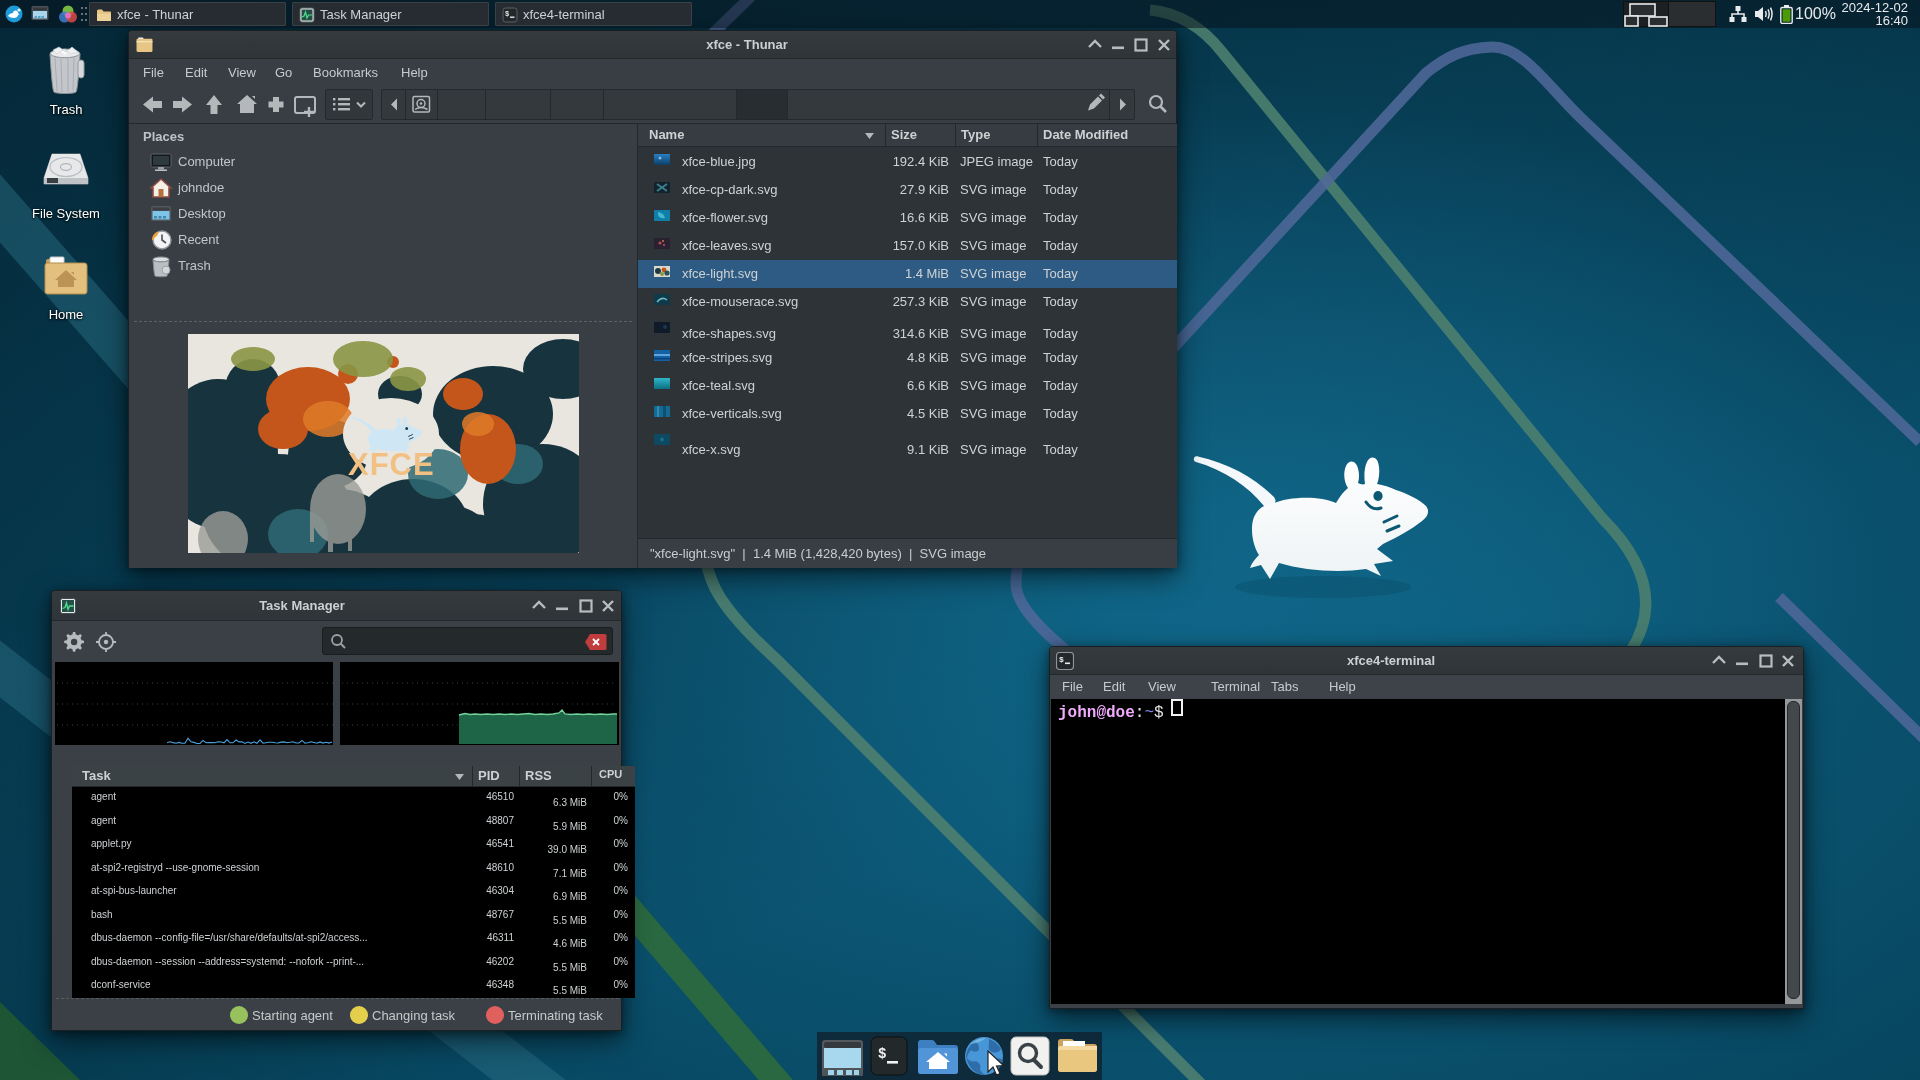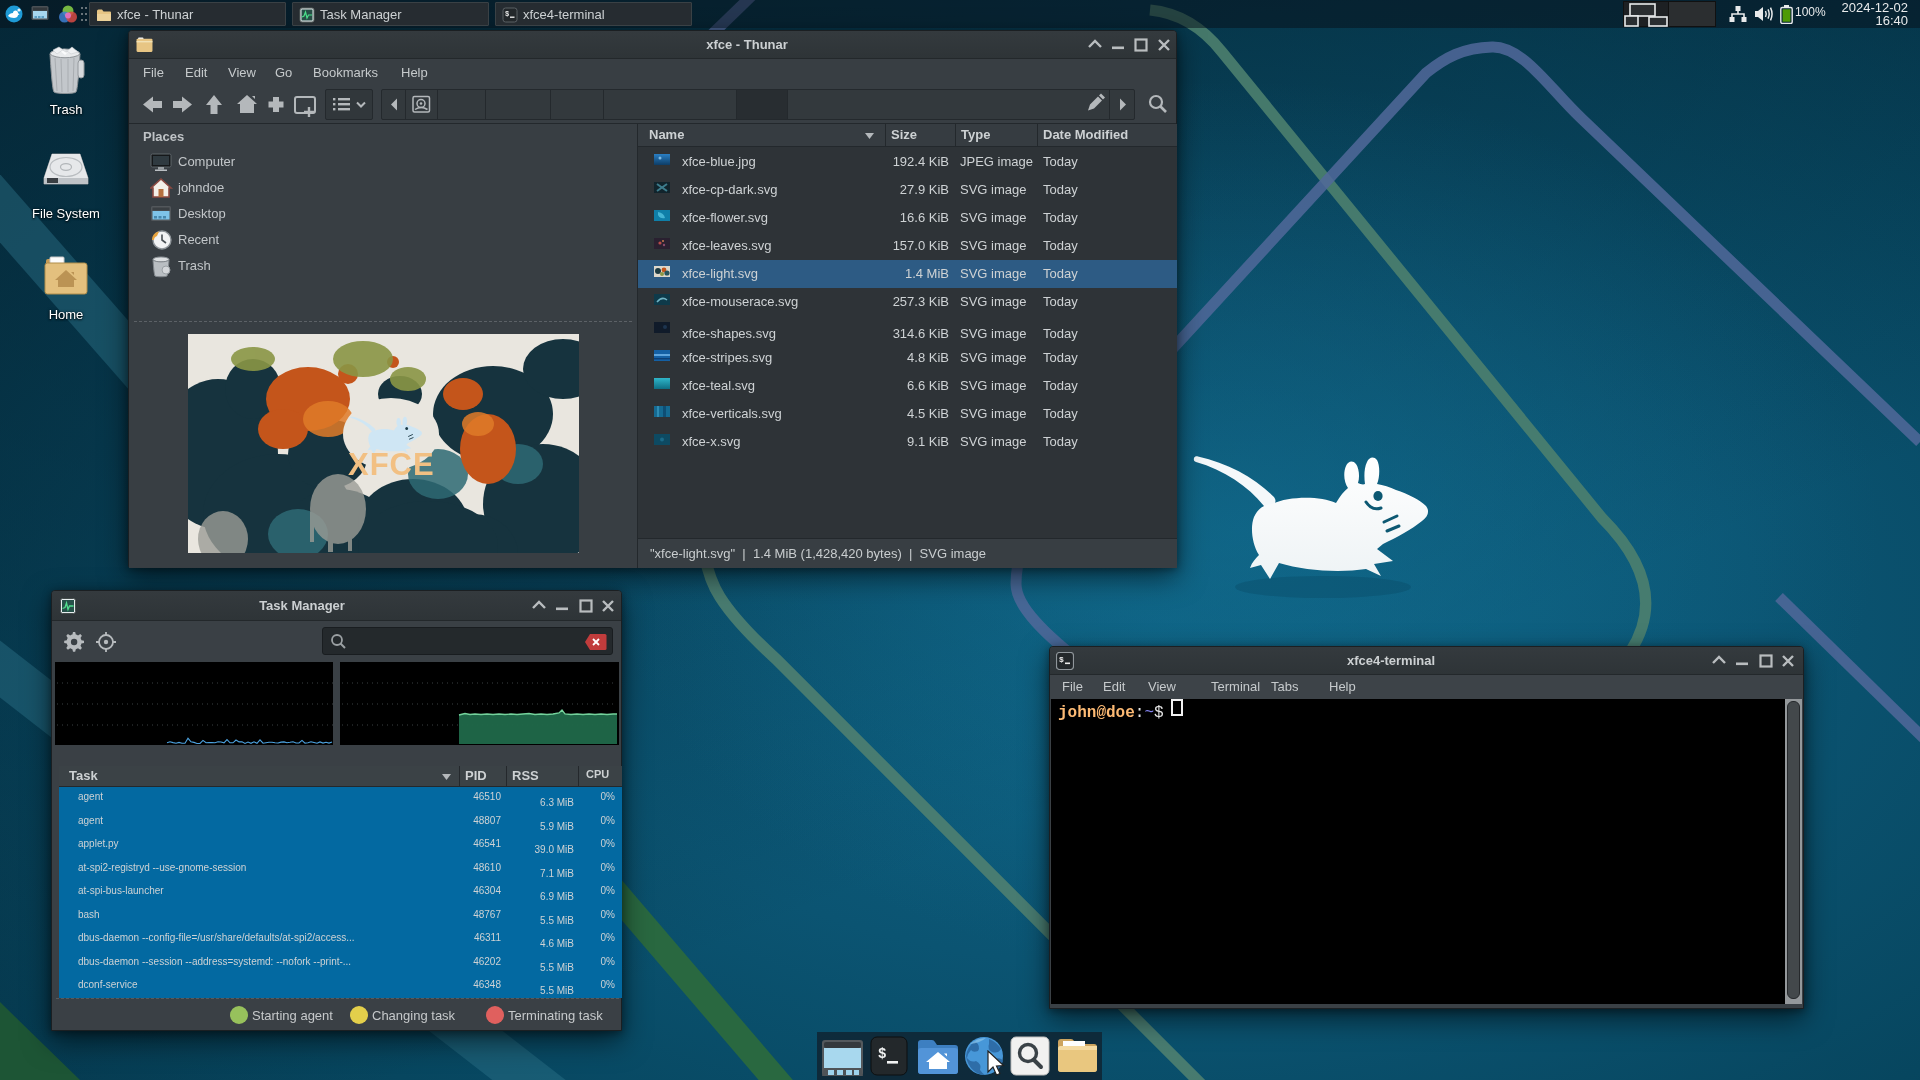--- a/index.html
+++ b/index.html
@@ -392,21 +392,21 @@
             <span class="fs">6.6 KiB</span>
             <span class="ft">SVG image</span>
             <span class="fd">Today</span>
           </div>
       <div class="frow" style="top:252px;">
             <span class="fn">xfce-verticals.svg</span>
             <span class="fs">4.5 KiB</span>
             <span class="ft">SVG image</span>
             <span class="fd">Today</span>
           </div>
-      <div class="frow" style="top:280px;">
+      <div class="frow" style="top:288px;">
             <span class="fn">xfce-x.svg</span>
             <span class="fs">9.1 KiB</span>
             <span class="ft">SVG image</span>
             <span class="fd">Today</span>
           </div>
     </div>
 
     <svg class="abs" width="16" height="324" viewBox="0 0 16 324" style="left:16px;top:30px;">
       <defs>
         <linearGradient id="th-blue" x1="0" y1="0" x2="0" y2="1">
@@ -522,21 +522,21 @@
       <line x1="287" y1="21" x2="562" y2="21"></line>
           <line x1="287" y1="42" x2="562" y2="42"></line>
           <line x1="287" y1="63" x2="562" y2="63"></line>
     </g>
     <polyline fill="none" stroke="#4da3e0" stroke-width="1.1" points="112,80.7 115,79.8 118,80.6 121,81.2 124,80.4 127,81.3 130,81.3 133,76.3 136,79.8 139,80.4 142,81.5 145,81.4 148,78.4 151,80.7 154,80.6 157,80.6 160,80.7 163,79.7 166,80.0 169,80.9 172,77.6 175,80.8 178,80.8 181,78.0 184,79.9 187,79.7 190,81.4 193,80.1 196,81.3 199,79.8 202,81.3 205,77.8 208,81.2 211,80.7 214,80.2 217,80.3 220,80.7 223,81.0 226,80.1 229,79.9 232,80.8 235,80.3 238,79.7 241,81.0 244,80.9 247,78.4 250,81.1 253,80.8 256,79.8 259,80.5 262,81.2 265,79.9 268,81.1 271,80.2 274,81.1 277,79.9"></polyline>
     <path d="M 404,53 L 410,51.5 415,52.5 420,52 426,52.5 432,52 438,52.5 444,52 450,52.5 456,52 462,52.5 468,52 474,51.5 480,52.5 486,52 492,52.5 498,52 504,51 507,48 510,52 516,52.5 522,52 528,52.5 534,52 540,52.5 546,52 552,52.5 558,52 562,52 L 562,82 L 404,82 Z" fill="#20694a" opacity="0.95"></path>
     <path d="M 404,53 L 410,51.5 415,52.5 420,52 426,52.5 432,52 438,52.5 444,52 450,52.5 456,52 462,52.5 468,52 474,51.5 480,52.5 486,52 492,52.5 498,52 504,51 507,48 510,52 516,52.5 522,52 528,52.5 534,52 540,52.5 546,52 552,52.5 558,52 562,52" fill="none" stroke="#74d39c" stroke-width="1.3"></path>
   </svg>
 
 
-  <div class="abs" style="left:7px;top:175px;width:563px;height:232px;background:#0369a1;">
+  <div class="abs" style="left:20px;top:175px;width:563px;height:232px;background:#000000;">
     <div class="abs" style="left:0;top:0;width:563px;height:21px;background:#3b4246;border-bottom:1px solid #24282c;">
       <span class="abs" style="left:10px;top:2px;font-size:13px;font-weight:bold;color:#cdd1d3;">Task</span>
       <svg class="abs" width="10" height="21" viewBox="0 0 10 21" style="left:383px;top:0;">
             <path d="M 0,8 L 9,8 L 4.5,14 Z" fill="#b4b8bb"></path>
           </svg>
       <span class="abs" style="left:406px;top:2px;font-size:13px;font-weight:bold;color:#cdd1d3;">PID</span>
       <span class="abs" style="left:453px;top:2px;font-size:13px;font-weight:bold;color:#cdd1d3;">RSS</span>
       <span class="abs" style="left:527px;top:2px;font-size:11px;font-weight:bold;color:#cdd1d3;">CPU</span>
       <div class="abs" style="left:400px;top:0;height:21px;border-left:1px solid #24282c;"></div>
       <div class="abs" style="left:447px;top:0;height:21px;border-left:1px solid #24282c;"></div>
@@ -626,21 +626,21 @@
   </div>
   <div class="abs menu" style="left:0;top:28px;width:100%;height:24px;background:#3d4348;">
     <span class="abs" style="left:12px;top:4px;">File</span>
     <span class="abs" style="left:53px;top:4px;">Edit</span>
     <span class="abs" style="left:98px;top:4px;">View</span>
     <span class="abs" style="left:148px;top:4px;margin-left:13px;">Terminal</span>
     <span class="abs" style="left:221px;top:4px;">Tabs</span>
     <span class="abs" style="left:279px;top:4px;">Help</span>
   </div>
   <div class="abs" style="left:1px;top:52px;width:734px;height:305px;background:#000;"></div>
-  <div class="abs" style="left:8px;top:56px;font-family:'Liberation Mono',monospace;font-size:16px;line-height:21px;white-space:pre;"><span style="color:#fdba74;font-weight:bold;">john@doe</span><span style="color:#e6e6e6;">:</span><span style="color:#8585f2;">~</span><span style="color:#e6e6e6;">$</span></div>
+  <div class="abs" style="left:8px;top:56px;font-family:'Liberation Mono',monospace;font-size:16px;line-height:21px;white-space:pre;"><span style="color:#f0abfc;font-weight:bold;">john@doe</span><span style="color:#e6e6e6;">:</span><span style="color:#8585f2;">~</span><span style="color:#e6e6e6;">$</span></div>
   <div class="abs" style="left:121px;top:52px;width:12px;height:17px;border:2px solid #f2f2f2;"></div>
   <div class="abs" style="left:735px;top:52px;width:17px;height:305px;background:#94989b;"></div>
   <div class="abs" style="left:737px;top:54px;width:13px;height:298px;background:#43484b;border:1px solid #26292c;border-radius:6px;"></div>
 </div>
 
 <div class="abs" style="left:817px; top:1032px; width:285px; height:48px; background:rgba(15,36,50,0.85);"></div>
 <svg class="abs" width="300" height="52" viewBox="0 0 300 52" style="left:815px; top:1034px;">
 
   <g transform="translate(7,4)">
     <rect x="0" y="2" width="41" height="36" rx="3" fill="#54595d"></rect>
@@ -768,17 +768,17 @@
     <path d="M 10.5,5 Q 12,8 10.5,11" stroke="#e8eaeb" stroke-width="1.5" fill="none"></path>
     <path d="M 13,3.4 Q 15.4,8 13,12.6" stroke="#e8eaeb" stroke-width="1.5" fill="none"></path>
     <path d="M 15.5,1.6 Q 18.6,8 15.5,14.4" stroke="#e8eaeb" stroke-width="1.5" fill="none"></path>
   </svg>
 
   <svg class="abs" width="13" height="19" viewBox="0 0 13 19" style="left:1780px;top:5px;">
     <rect x="4" y="0" width="5" height="2.5" fill="#e8eaeb"></rect>
     <rect x="0.8" y="2.5" width="11.4" height="16" rx="1.5" fill="none" stroke="#e8eaeb" stroke-width="1.4"></rect>
     <rect x="2.6" y="4.3" width="7.8" height="12.4" fill="#4e9a06"></rect>
   </svg>
-  <div class="tray-txt" style="left:1795px;top:5px;font-size:12px;">100%</div>
+  <div class="tray-txt" style="left:1795px;top:5px;font-size:16px;">100%</div>
   <div class="tray-txt" style="left:1838px;top:1px;width:70px;text-align:right;font-size:13px;line-height:13px;">2024-12-02<br>16:40</div>
 </div>
 
 </div>
 
 </body></html>

